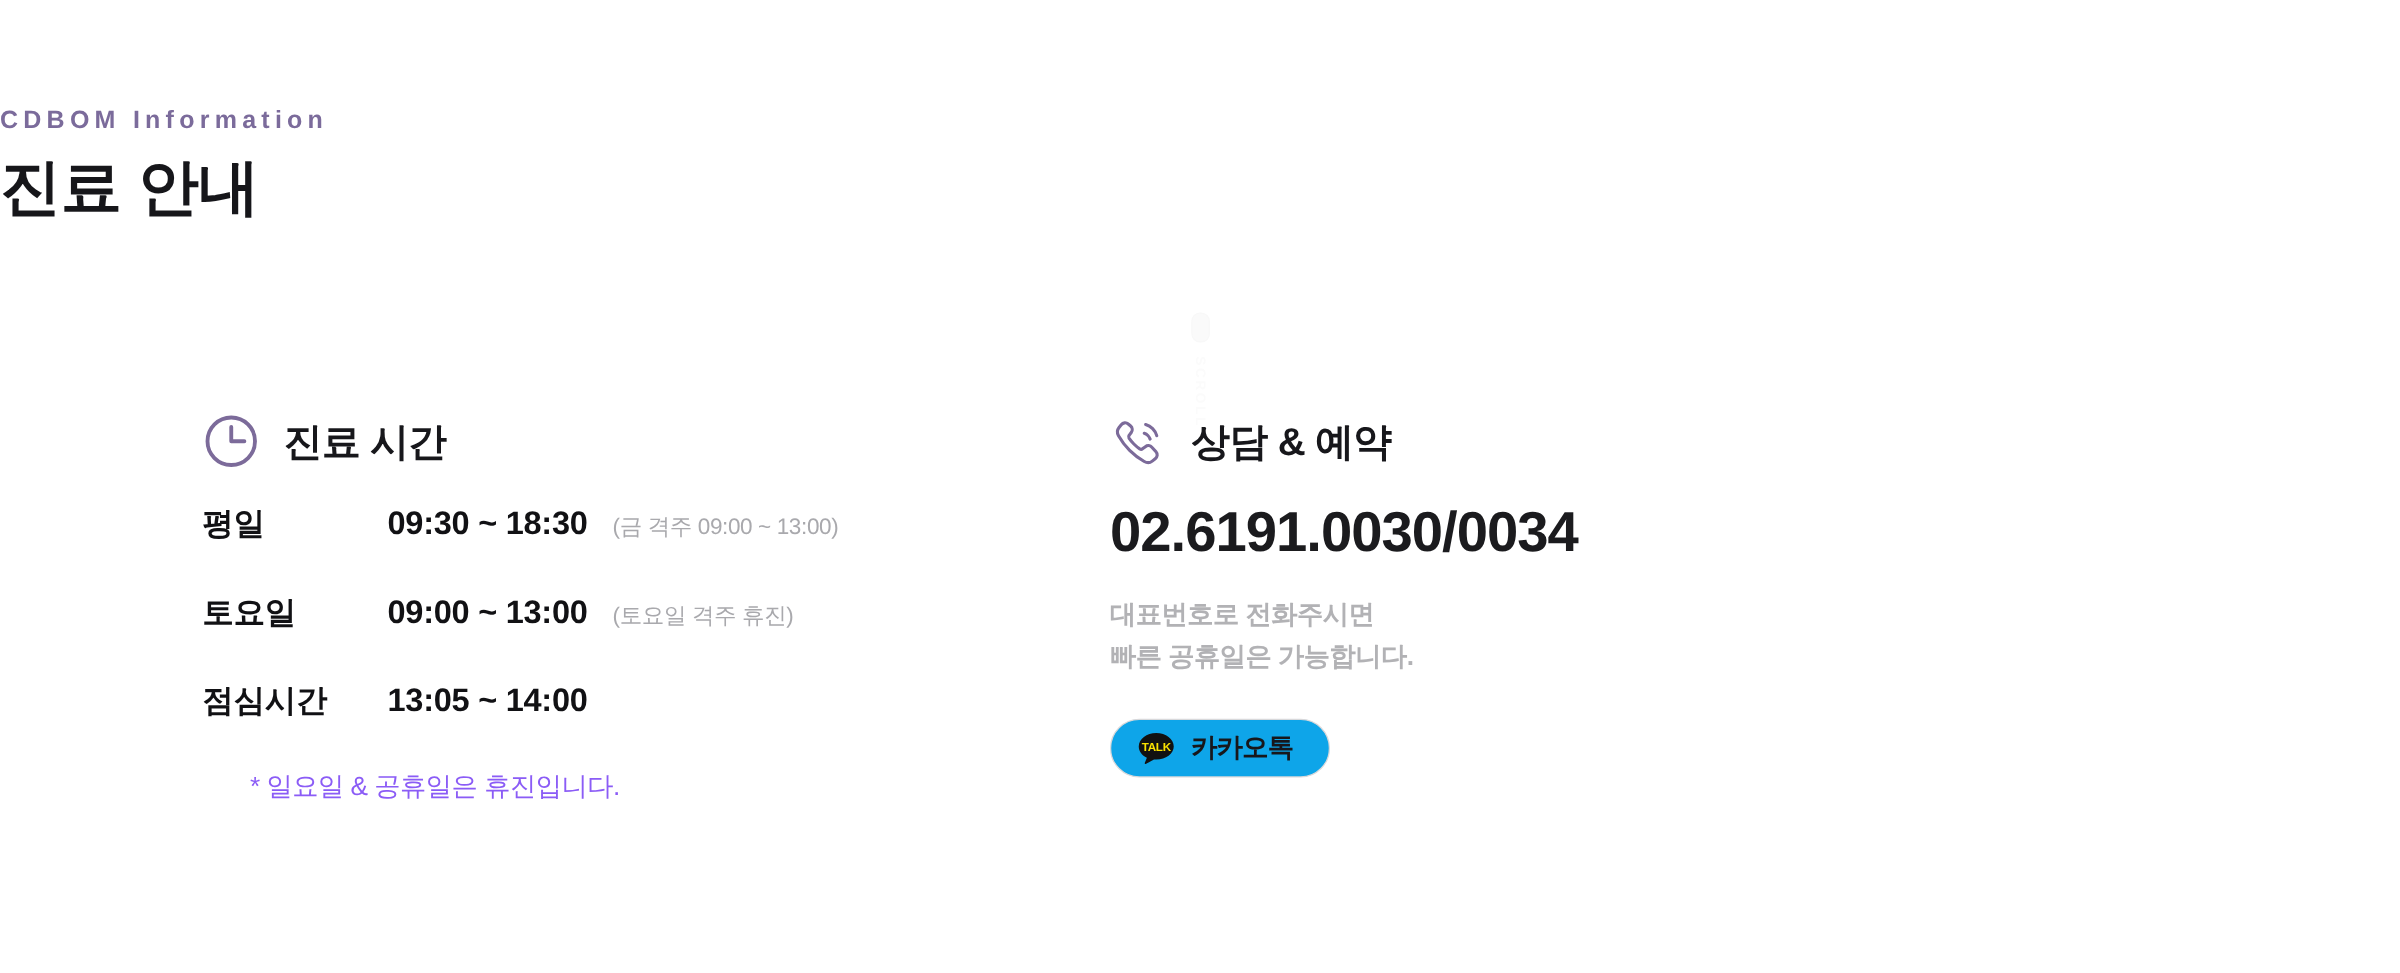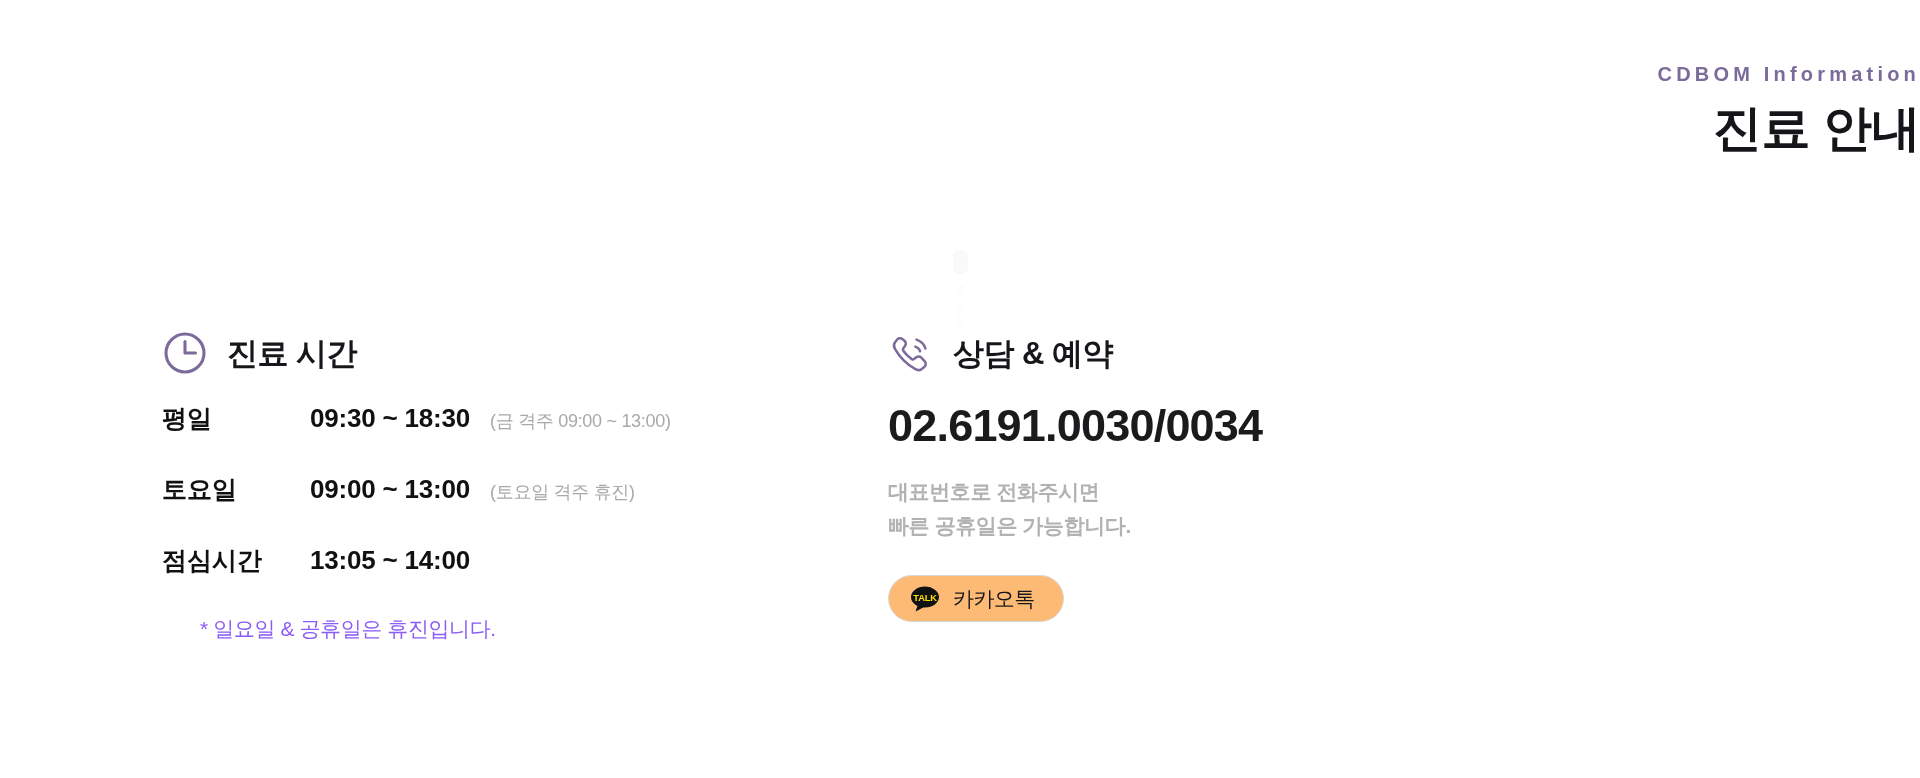--- a/index.html
+++ b/index.html
@@ -13,22 +13,22 @@
     background: #ffffff;
     font-family: "Liberation Sans", "DejaVu Sans", sans-serif;
     color: #1a1a1a;
     overflow: hidden;
     position: relative;
   }
 
   
   .page-head {
     width: 100%;
-    text-align: right;
-    padding-top: 62px;
+    text-align: left;
+    padding-top: 84px;
     box-sizing: border-box;
   }
   .eyebrow {
     font-size: 20px;
     font-weight: 700;
     letter-spacing: 4.2px;
     color: #7b6b9b;
     line-height: 1.2;
     margin: 0;
   }
@@ -165,34 +165,34 @@
 
   .kakao-btn {
     margin-top: 32px;
     display: inline-flex;
     align-items: center;
     gap: 13px;
     height: 47px;
     padding: 0 28px 0 21px;
     border: 1px solid #d8d8da;
     border-radius: 26px;
-    background: #fdba74;
+    background: #0ea5e9;
     cursor: pointer;
     box-sizing: border-box;
     text-decoration: none;
   }
   .kakao-bubble {
     width: 30px;
     height: 27px;
     flex: 0 0 30px;
     display: block;
   }
   .kakao-label {
     font-size: 21px;
-    font-weight: 400;
+    font-weight: 700;
     color: #17171b;
     letter-spacing: -0.6px;
     line-height: 1;
   }
 </style>
 </head>
 <body>
 
 <div class="page-head">
   <p class="eyebrow">CDBOM Information</p>

